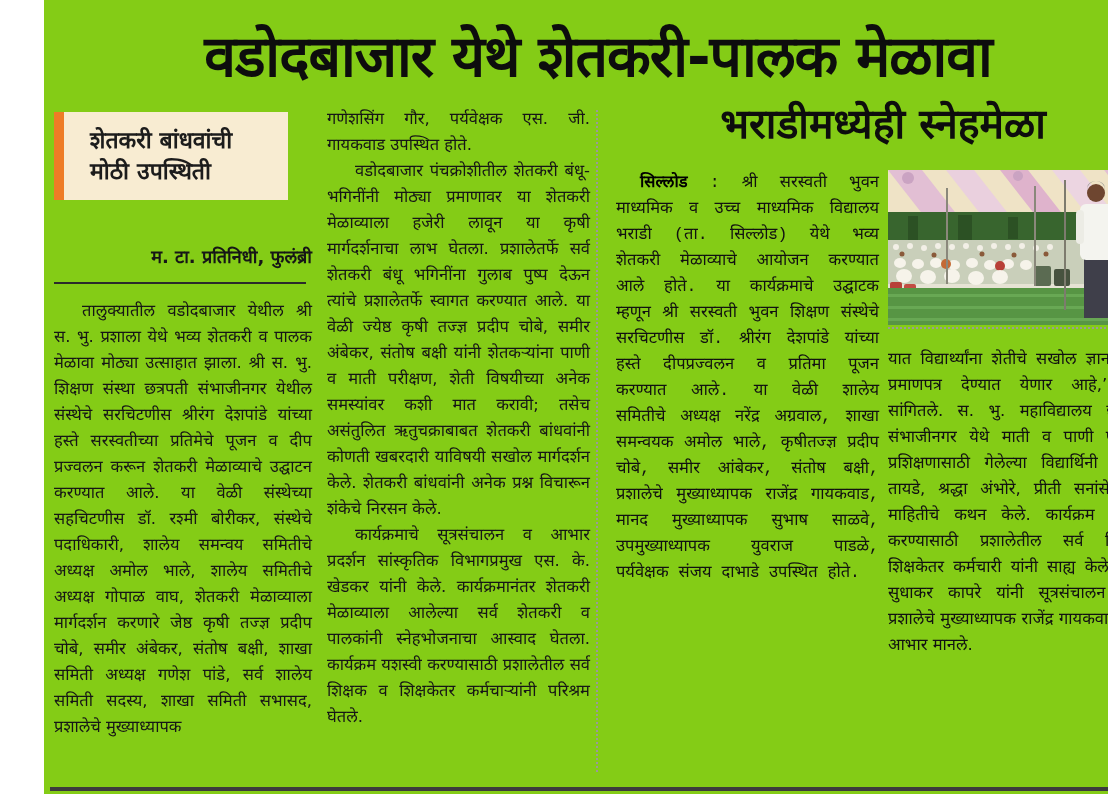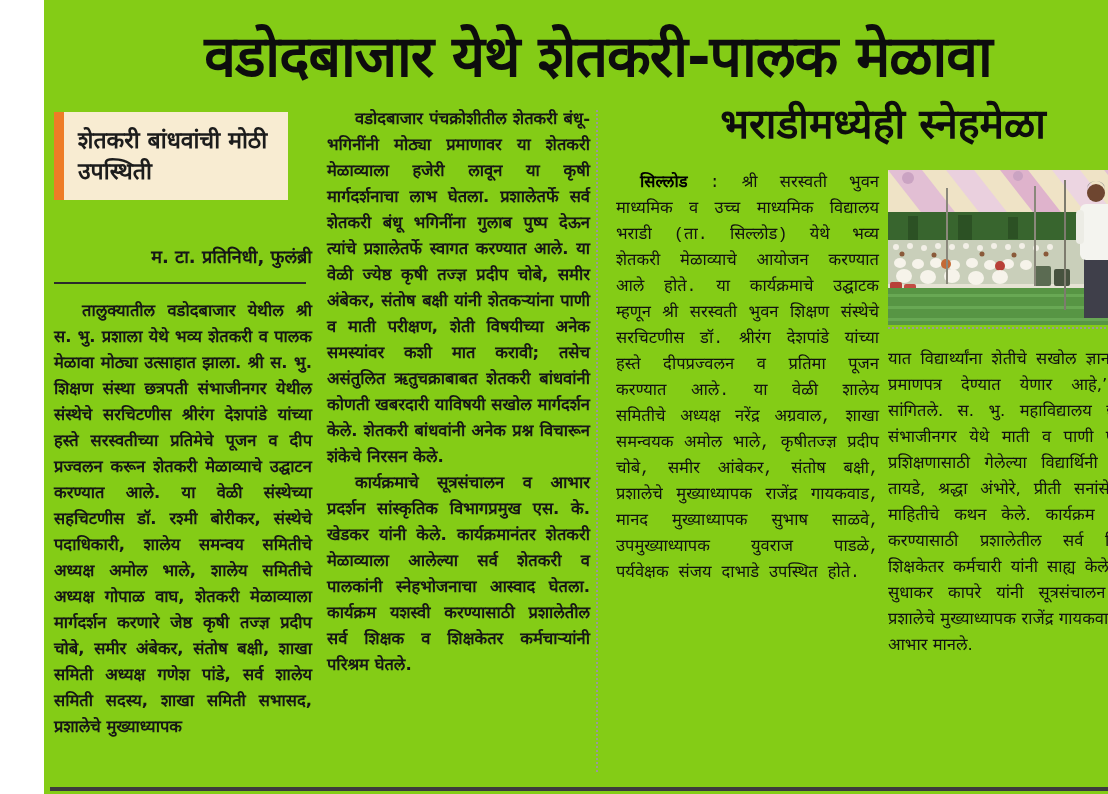--- a/index.html
+++ b/index.html
@@ -15,28 +15,28 @@
   
   .main-headline{
     position:absolute;top:6px;left:20px;width:1068px;height:96px;
     display:flex;align-items:center;justify-content:center;
     font-size:57px;font-weight:700;color:#0d0d0d;
     letter-spacing:-1px;white-space:nowrap;
   }
   
   .col{position:absolute;text-align:justify;font-size:16.5px;line-height:26px;color:#161616;}
   .col p{margin:0;}
-  .col p.indent{text-indent:28px;font-weight:bold;}
+  .col p.indent{text-indent:28px;}
   .col1{left:10px;top:112px;width:258px;}
   .col2{left:283px;top:106px;width:263px;}
   
   .highlight-box{
     background:#f8ecd2;
     border-left:10px solid #ee7c26;
-    padding:13px 10px 13px 14px;
+    padding:13px 10px 13px 26px;
     font-size:23px;font-weight:700;line-height:31px;
     color:#1c1c1c;text-align:left;
     width:234px;box-sizing:border-box;
   }
   .byline{margin-top:44px;font-weight:700;font-size:18px;text-align:right;}
   .byline-rule{border:none;border-top:2px solid #2b2b2b;margin:12px 0 14px 0;width:252px;}
   
   .v-divider{
     position:absolute;left:552px;top:110px;height:662px;width:0;
     border-left:2px dotted #9a9a9a;
@@ -76,20 +76,21 @@
   <div class="col col1">
     <div class="highlight-box">
       <span>शेतकरी बांधवांची मोठी उपस्थिती</span>
     </div>
     <div class="byline">म. टा. प्रतिनिधी, फुलंब्री</div>
     <hr class="byline-rule">
     <p class="indent">तालुक्यातील वडोदबाजार येथील श्री स. भु. प्रशाला येथे भव्य शेतकरी व पालक मेळावा मोठ्या उत्साहात झाला. श्री स. भु. शिक्षण संस्था छत्रपती संभाजीनगर येथील संस्थेचे सरचिटणीस श्रीरंग देशपांडे यांच्या हस्ते सरस्वतीच्या प्रतिमेचे पूजन व दीप प्रज्वलन करून शेतकरी मेळाव्याचे उद्घाटन करण्यात आले. या वेळी संस्थेच्या सहचिटणीस डॉ. रश्मी बोरीकर, संस्थेचे पदाधिकारी, शालेय समन्वय समितीचे अध्यक्ष अमोल भाले, शालेय समितीचे अध्यक्ष गोपाळ वाघ, शेतकरी मेळाव्याला मार्गदर्शन करणारे जेष्ठ कृषी तज्ज्ञ प्रदीप चोबे, समीर अंबेकर, संतोष बक्षी, शाखा समिती अध्यक्ष गणेश पांडे, सर्व शालेय समिती सदस्य, शाखा समिती सभासद, प्रशालेचे मुख्याध्यापक</p>
   </div>
 
   <div class="col col2">
+    <p>गणेशसिंग गौर, पर्यवेक्षक एस. जी. गायकवाड उपस्थित होते.</p>
     <p class="indent">वडोदबाजार पंचक्रोशीतील शेतकरी बंधू-भगिनींनी मोठ्या प्रमाणावर या शेतकरी मेळाव्याला हजेरी लावून या कृषी मार्गदर्शनाचा लाभ घेतला. प्रशालेतर्फे सर्व शेतकरी बंधू भगिनींना गुलाब पुष्प देऊन त्यांचे प्रशालेतर्फे स्वागत करण्यात आले. या वेळी ज्येष्ठ कृषी तज्ज्ञ प्रदीप चोबे, समीर अंबेकर, संतोष बक्षी यांनी शेतकऱ्यांना पाणी व माती परीक्षण, शेती विषयीच्या अनेक समस्यांवर कशी मात करावी; तसेच असंतुलित ऋतुचक्राबाबत शेतकरी बांधवांनी कोणती खबरदारी याविषयी सखोल मार्गदर्शन केले. शेतकरी बांधवांनी अनेक प्रश्न विचारून शंकेचे निरसन केले.</p>
     <p class="indent">कार्यक्रमाचे सूत्रसंचालन व आभार प्रदर्शन सांस्कृतिक विभागप्रमुख एस. के. खेडकर यांनी केले. कार्यक्रमानंतर शेतकरी मेळाव्याला आलेल्या सर्व शेतकरी व पालकांनी स्नेहभोजनाचा आस्वाद घेतला. कार्यक्रम यशस्वी करण्यासाठी प्रशालेतील सर्व शिक्षक व शिक्षकेतर कर्मचाऱ्यांनी परिश्रम घेतले.</p>
   </div>
 
   <div class="v-divider"></div>
 
   <div class="article2">
     <h2 class="headline2">भराडीमध्येही स्नेहमेळा</h2>
     <div class="article2-cols">
 

